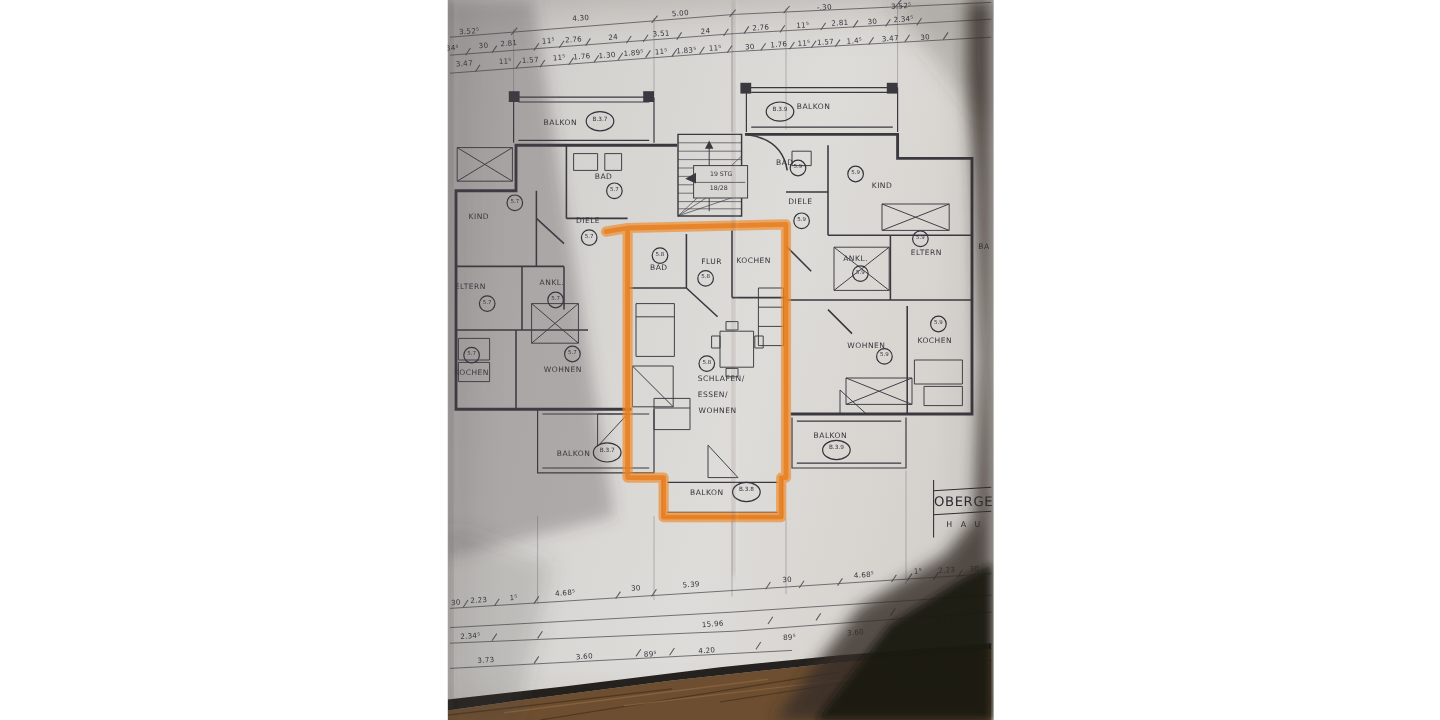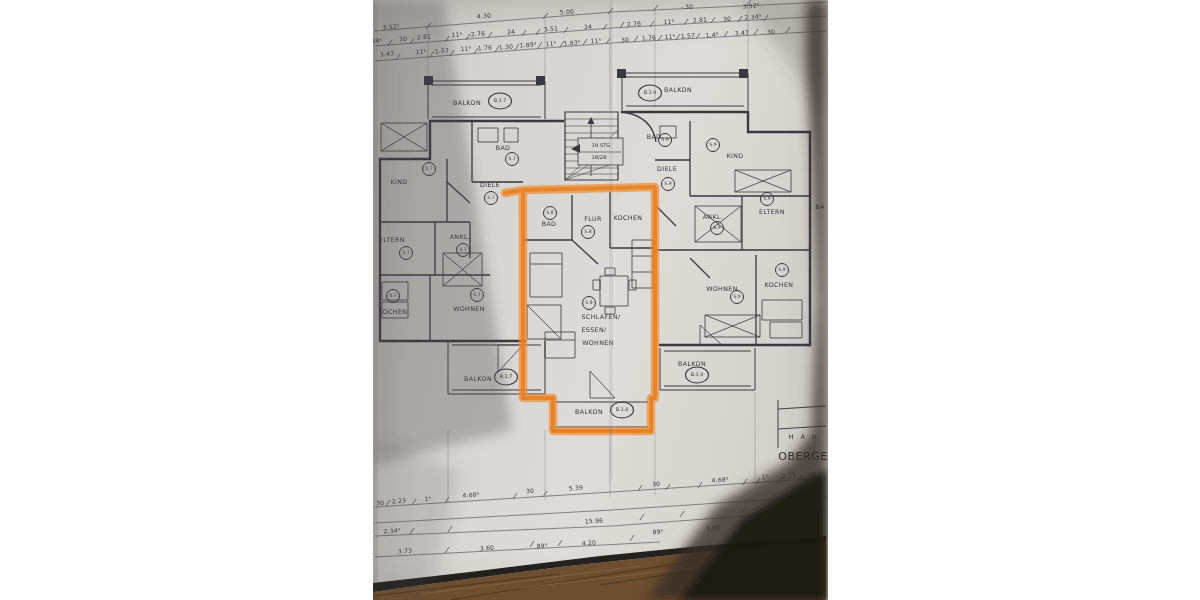--- a/index.html
+++ b/index.html
@@ -146,21 +146,21 @@
         <span class="lbl room" style="left: 399px; top: 212px;">ELTERN</span>
         <span class="lbl room" style="left: 349px; top: 289px;">WOHNEN</span>
         <span class="lbl circle" style="left: 364px; top: 297px;">5.9</span>
         <span class="lbl circle" style="left: 409px; top: 270px;">5.9</span>
         <span class="lbl room" style="left: 406px; top: 285px;">KOCHEN</span>
         <span class="lbl room" style="left: 319px; top: 364px;">BALKON</span>
         <span class="lbl ucircle" style="left: 324px; top: 375px;">B.3.9</span>
         <span class="lbl room" style="left: 447px; top: 207px;">BA</span>
         <span class="lbl stairs" style="left: 228px; top: 146px;">19 STG</span>
         <span class="lbl stairs" style="left: 226px; top: 158px;">18/28</span>
-        <span class="lbl title1" style="left: 430px; top: 418px; margin-top: 38px;">OBERGE</span>
+        <span class="lbl title1" style="left: 430px; top: 418px;">OBERGE</span>
         <span class="lbl title2" style="left: 431px; top: 437px;">H A U</span>
         <span class="lbl dim" style="left: 18px; top: 27px;">3.52⁵</span>
         <span class="lbl dim" style="left: 111px; top: 16px;">4.30</span>
         <span class="lbl dim" style="left: 194px; top: 12px;">5.00</span>
         <span class="lbl dim" style="left: 314px; top: 7px;">-.30</span>
         <span class="lbl dim" style="left: 378px; top: 6px;">3.52⁵</span>
         <span class="lbl dim" style="left: 4px; top: 41px;">34⁵</span>
         <span class="lbl dim" style="left: 30px; top: 39px;">30</span>
         <span class="lbl dim" style="left: 51px; top: 37px;">2.81</span>
         <span class="lbl dim" style="left: 84px; top: 35px;">11⁵</span>

